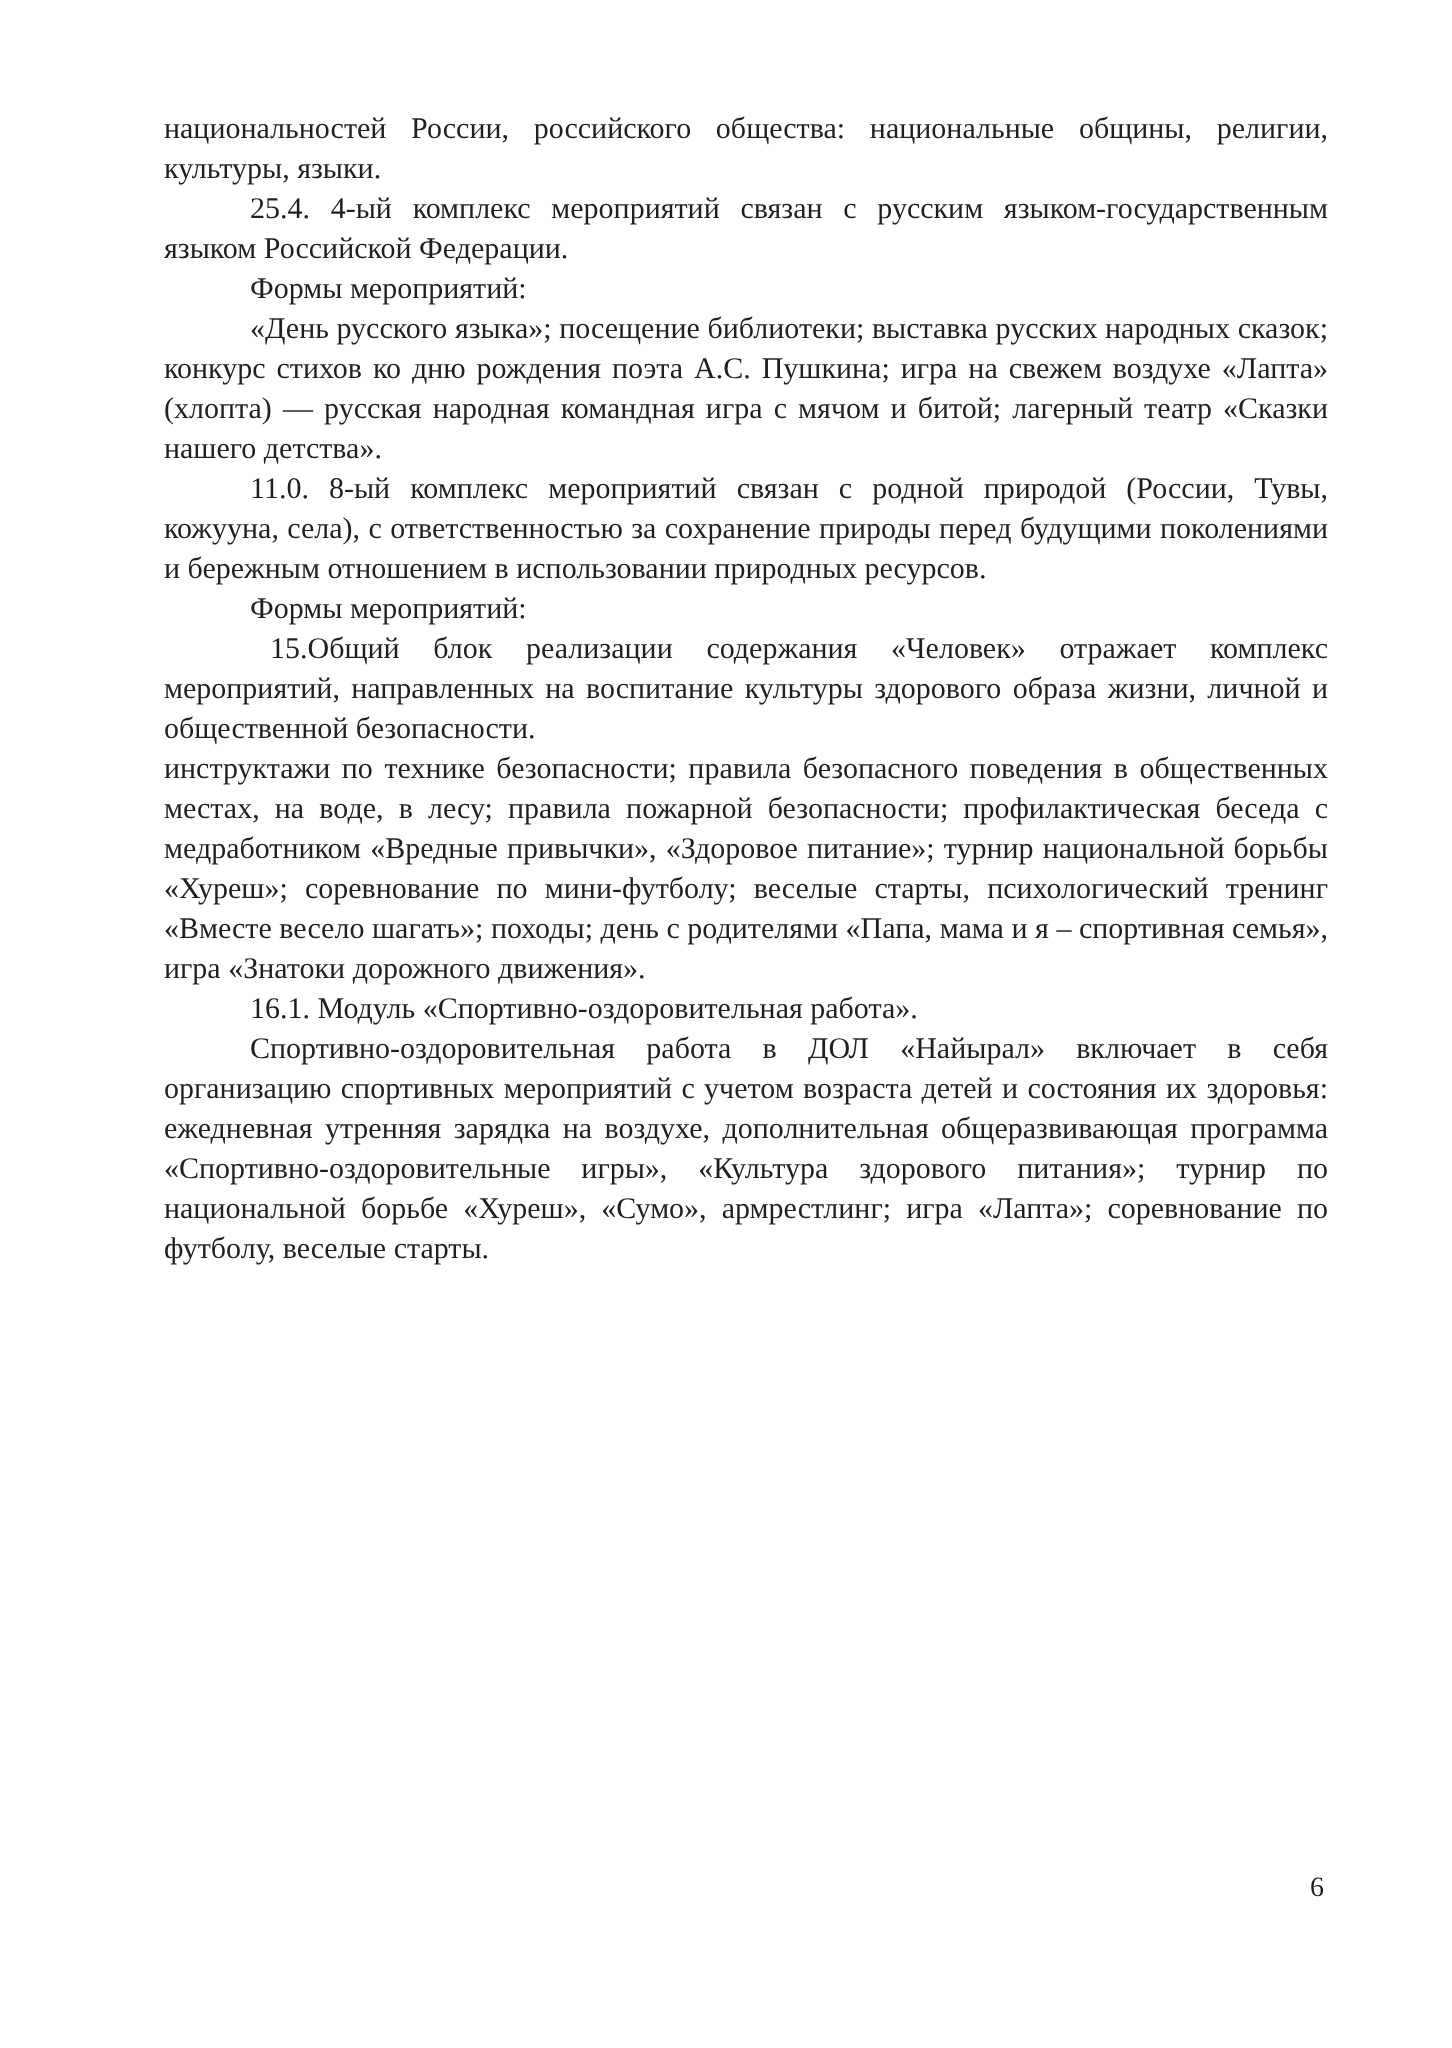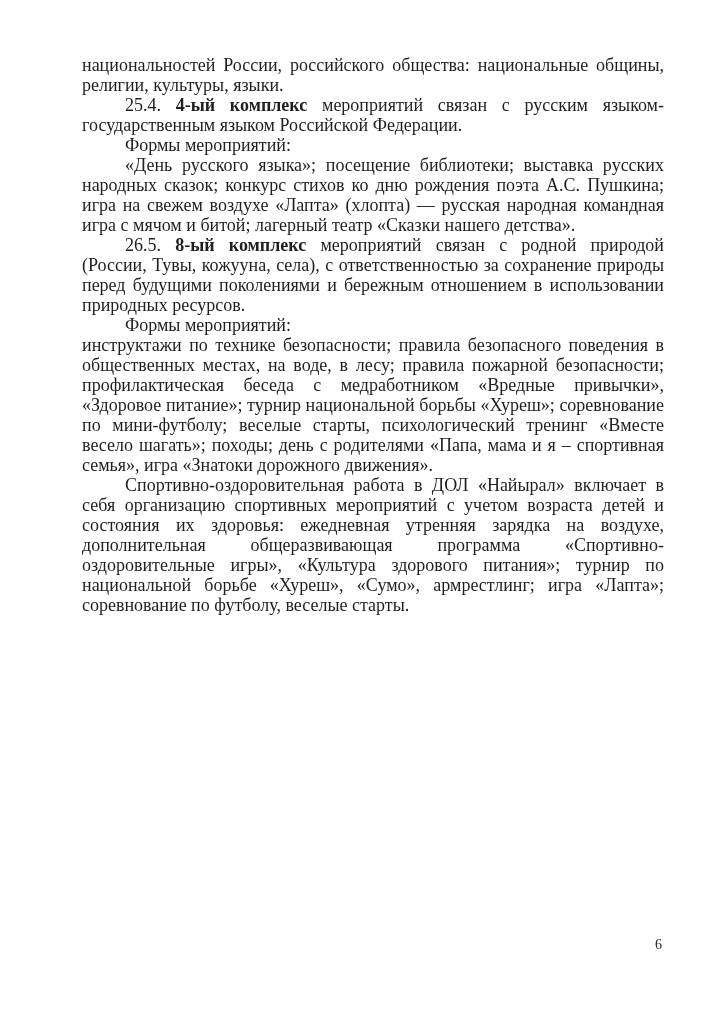--- a/index.html
+++ b/index.html
@@ -18,32 +18,32 @@
     background: var(--page-background, #ffffff);
     font-family: "Liberation Serif", "DejaVu Serif", serif;
     color: var(--text-color, #1f1f1f);
     overflow: hidden;
   }
   .content {
     position: absolute;
     left: 82px;
     top: 55px;
     width: 582px;
-    font-size: 18px;
+    font-size: 15px;
     line-height: 20px;
     text-align: justify;
   }
   p.para {
     margin: 0;
     padding: 0;
   }
   .indent-none   { text-indent: 0; }
   .indent-normal { text-indent: 43px; }
   .indent-large  { text-indent: 53px; }
-  .bold { font-weight: bold; }
+  .bold { font-weight: normal; }
   
   .jline {
     display: inline-block;
     text-align: justify;
     text-indent: 0;
   }
   .indent-normal .jline { width: calc(100% - 43px); }
   .jline::after {
     content: "";
     display: inline-block;
@@ -60,19 +60,21 @@
 </style>
 </head>
 <body>
 
 <div class="page">
   <div class="content">
       <p class="para indent-none"><span>национальностей России, российского общества: национальные общины, религии, культуры, языки.</span></p>
       <p class="para indent-normal"><span>25.4. </span><span class="bold">4-ый комплекс</span><span> мероприятий связан с русским языком-государственным языком Российской Федерации.</span></p>
       <p class="para indent-normal"><span>Формы мероприятий:</span></p>
       <p class="para indent-normal"><span>«День русского языка»; посещение библиотеки;  выставка русских народных сказок; конкурс стихов ко дню рождения поэта А.С. Пушкина; игра на свежем воздухе «Лапта» (хлопта) — русская народная командная игра с мячом и битой; лагерный театр «Сказки нашего детства».</span></p>
-      <p class="para indent-normal"><span>26.5. </span><span class="bold">8-ый комплекс</span><span> мероприятий связан с родной природой (России, Тувы, кожууна, села), с ответственностью за сохранение природы перед будущими поколениями и бережным отношением в использовании природных ресурсов.</span></p>
+      <p class="para indent-normal"><span>11.0. </span><span class="bold">8-ый комплекс</span><span> мероприятий связан с родной природой (России, Тувы, кожууна, села), с ответственностью за сохранение природы перед будущими поколениями и бережным отношением в использовании природных ресурсов.</span></p>
       <p class="para indent-normal"><span>Формы мероприятий:</span></p>
+      <p class="para indent-large"><span>15.Общий блок реализации содержания </span><span class="bold">«Человек»</span><span> отражает комплекс мероприятий, направленных на воспитание культуры здорового образа жизни, личной и общественной безопасности.</span></p>
       <p class="para indent-none"><span>инструктажи по технике безопасности; правила безопасного поведения в общественных местах, на воде, в лесу; правила пожарной безопасности; профилактическая беседа с медработником «Вредные привычки», «Здоровое питание»; турнир национальной борьбы «Хуреш»; соревнование по мини-футболу; веселые старты, психологический тренинг «Вместе весело шагать»; походы; день с родителями «Папа, мама и я – спортивная семья», игра «Знатоки дорожного движения».</span></p>
+      <p class="para indent-normal"><span class="bold">16.1. Модуль «Спортивно-оздоровительная работа».</span></p>
       <p class="para indent-normal"><span>Спортивно-оздоровительная работа в ДОЛ «Найырал» включает в себя организацию спортивных мероприятий с учетом возраста детей и состояния их здоровья: ежедневная утренняя зарядка на воздухе, дополнительная общеразвивающая программа «Спортивно-оздоровительные игры», «Культура здорового питания»; турнир по национальной борьбе «Хуреш», «Сумо», армрестлинг; игра «Лапта»; соревнование по футболу, веселые старты.</span></p>
     </div>
   <div class="footer">6</div>
 </div>
 
 </body></html>

